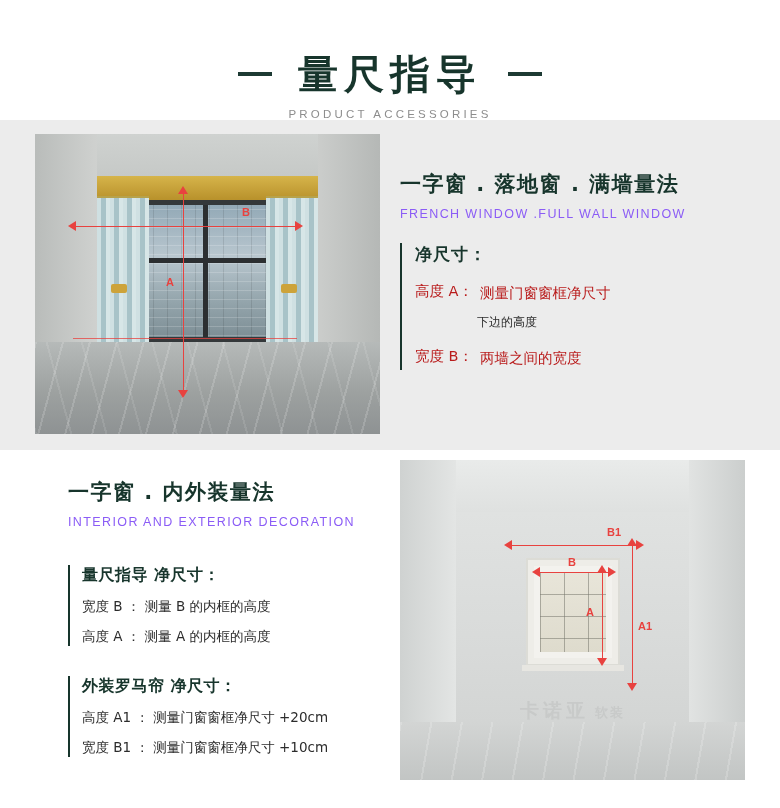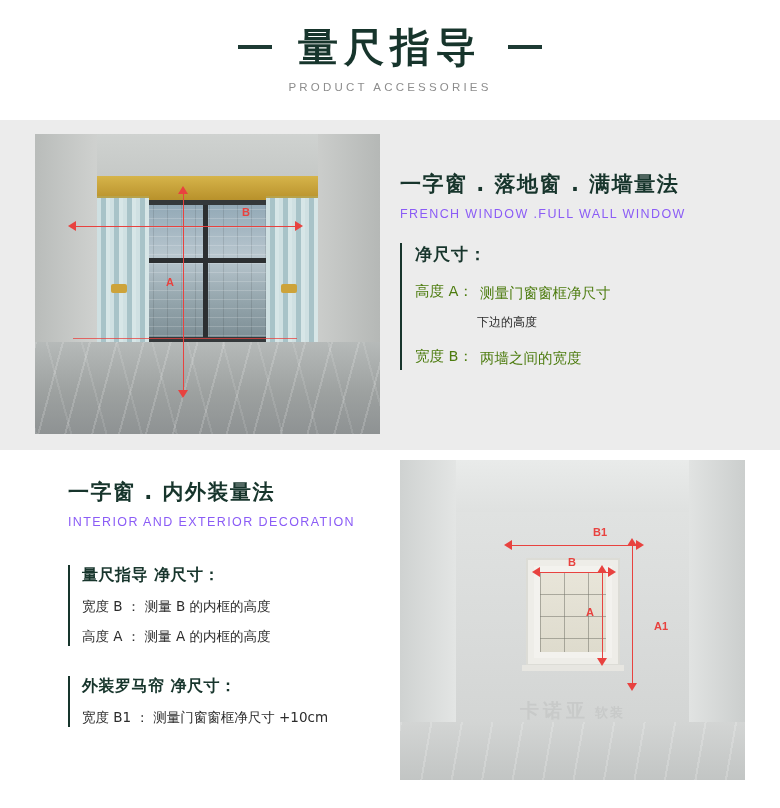--- a/index.html
+++ b/index.html
@@ -13,21 +13,21 @@
     overflow: hidden;
   }
 
   
   .header {
     width: 780px;
     height: 120px;
     display: flex;
     flex-direction: column;
     align-items: center;
-    justify-content: center;
+    justify-content: flex-end;
     background: #ffffff;
   }
   .title-row {
     display: flex;
     align-items: center;
     justify-content: center;
     gap: 26px;
   }
   .dash {
     width: 34px;
@@ -183,21 +183,21 @@
   .blk-title {
     font-size: 17px;
     font-weight: bold;
     color: #17352c;
     letter-spacing: 1px;
     font-family: "DejaVu Sans", "Liberation Sans", sans-serif;
   }
   .blk-row {
     margin-top: 16px;
     font-size: 14.5px;
-    color: #4d7c0f;
+    color: #b91c1c;
     display: flex;
     gap: 7px;
     font-family: "DejaVu Sans", "Liberation Sans", sans-serif;
   }
   .blk-row .key { white-space: nowrap; }
   .blk-row .val { line-height: 1.55; }
   .indent { margin-left: 62px; margin-top: 10px; font-size: 12px;
     font-family:"DejaVu Sans","Liberation Sans",sans-serif; color:#2c2c2c; }
 
   
@@ -343,20 +343,21 @@
     <div class="h-en">INTERIOR AND EXTERIOR DECORATION</div>
 
     <div class="blk2" style="margin-top:36px;">
       <div class="blk2-title">量尺指导  净尺寸：</div>
       <div class="blk2-row">宽度 B ：  测量 B 的内框的高度</div>
       <div class="blk2-row">高度 A ：  测量 A 的内框的高度</div>
     </div>
 
     <div class="blk2" style="margin-top:30px;">
       <div class="blk2-title">外装罗马帘  净尺寸：</div>
+      <div class="blk2-row">高度 A1 ：  测量门窗窗框净尺寸 +20cm</div>
       <div class="blk2-row">宽度 B1 ：  测量门窗窗框净尺寸 +10cm</div>
     </div>
   </div>
 
   <div class="photo2">
     <div class="room2">
       <div class="r2-ceil"></div>
       <div class="r2-wl"></div>
       <div class="r2-wr"></div>
       <div class="r2-winframe">
@@ -367,31 +368,31 @@
       <div class="watermark">
         <span>卡诺亚</span><span class="small">软装</span>
       </div>
     </div>
 
     <div class="ann" style="inset:0;">
 
       <div class="ann-line-h" style="left:110px; top:85px; width:128px;"></div>
       <div class="arrow" style="left:104px; top:80px; border-top:5px solid transparent; border-bottom:5px solid transparent; border-right:8px solid #e8423f;"></div>
       <div class="arrow" style="left:236px; top:80px; border-top:5px solid transparent; border-bottom:5px solid transparent; border-left:8px solid #e8423f;"></div>
-      <div class="ann-label" style="left:166px; top:66px;padding-left:27px;">B1</div>
+      <div class="ann-label" style="left:180px; top:66px;padding-left:27px;">B1</div>
 
       <div class="ann-line-h" style="left:138px; top:112px; width:72px;"></div>
       <div class="arrow" style="left:132px; top:107px; border-top:5px solid transparent; border-bottom:5px solid transparent; border-right:8px solid #e8423f;"></div>
       <div class="arrow" style="left:208px; top:107px; border-top:5px solid transparent; border-bottom:5px solid transparent; border-left:8px solid #e8423f;"></div>
       <div class="ann-label" style="left:168px; top:96px;">B</div>
 
       <div class="ann-line-v" style="left:202px; top:112px; height:88px;"></div>
       <div class="arrow" style="left:197px; top:105px; border-left:5px solid transparent; border-right:5px solid transparent; border-bottom:8px solid #e8423f;"></div>
       <div class="arrow" style="left:197px; top:198px; border-left:5px solid transparent; border-right:5px solid transparent; border-top:8px solid #e8423f;"></div>
       <div class="ann-label" style="left:186px; top:146px;">A</div>
 
       <div class="ann-line-v" style="left:232px; top:85px; height:140px;"></div>
       <div class="arrow" style="left:227px; top:78px; border-left:5px solid transparent; border-right:5px solid transparent; border-bottom:8px solid #e8423f;"></div>
       <div class="arrow" style="left:227px; top:223px; border-left:5px solid transparent; border-right:5px solid transparent; border-top:8px solid #e8423f;"></div>
-      <div class="ann-label" style="left:254px; top:160px;">A1</div>
+      <div class="ann-label" style="left:238px; top:160px;">A1</div>
     </div>
   </div>
 </div>
 
 </body></html>

